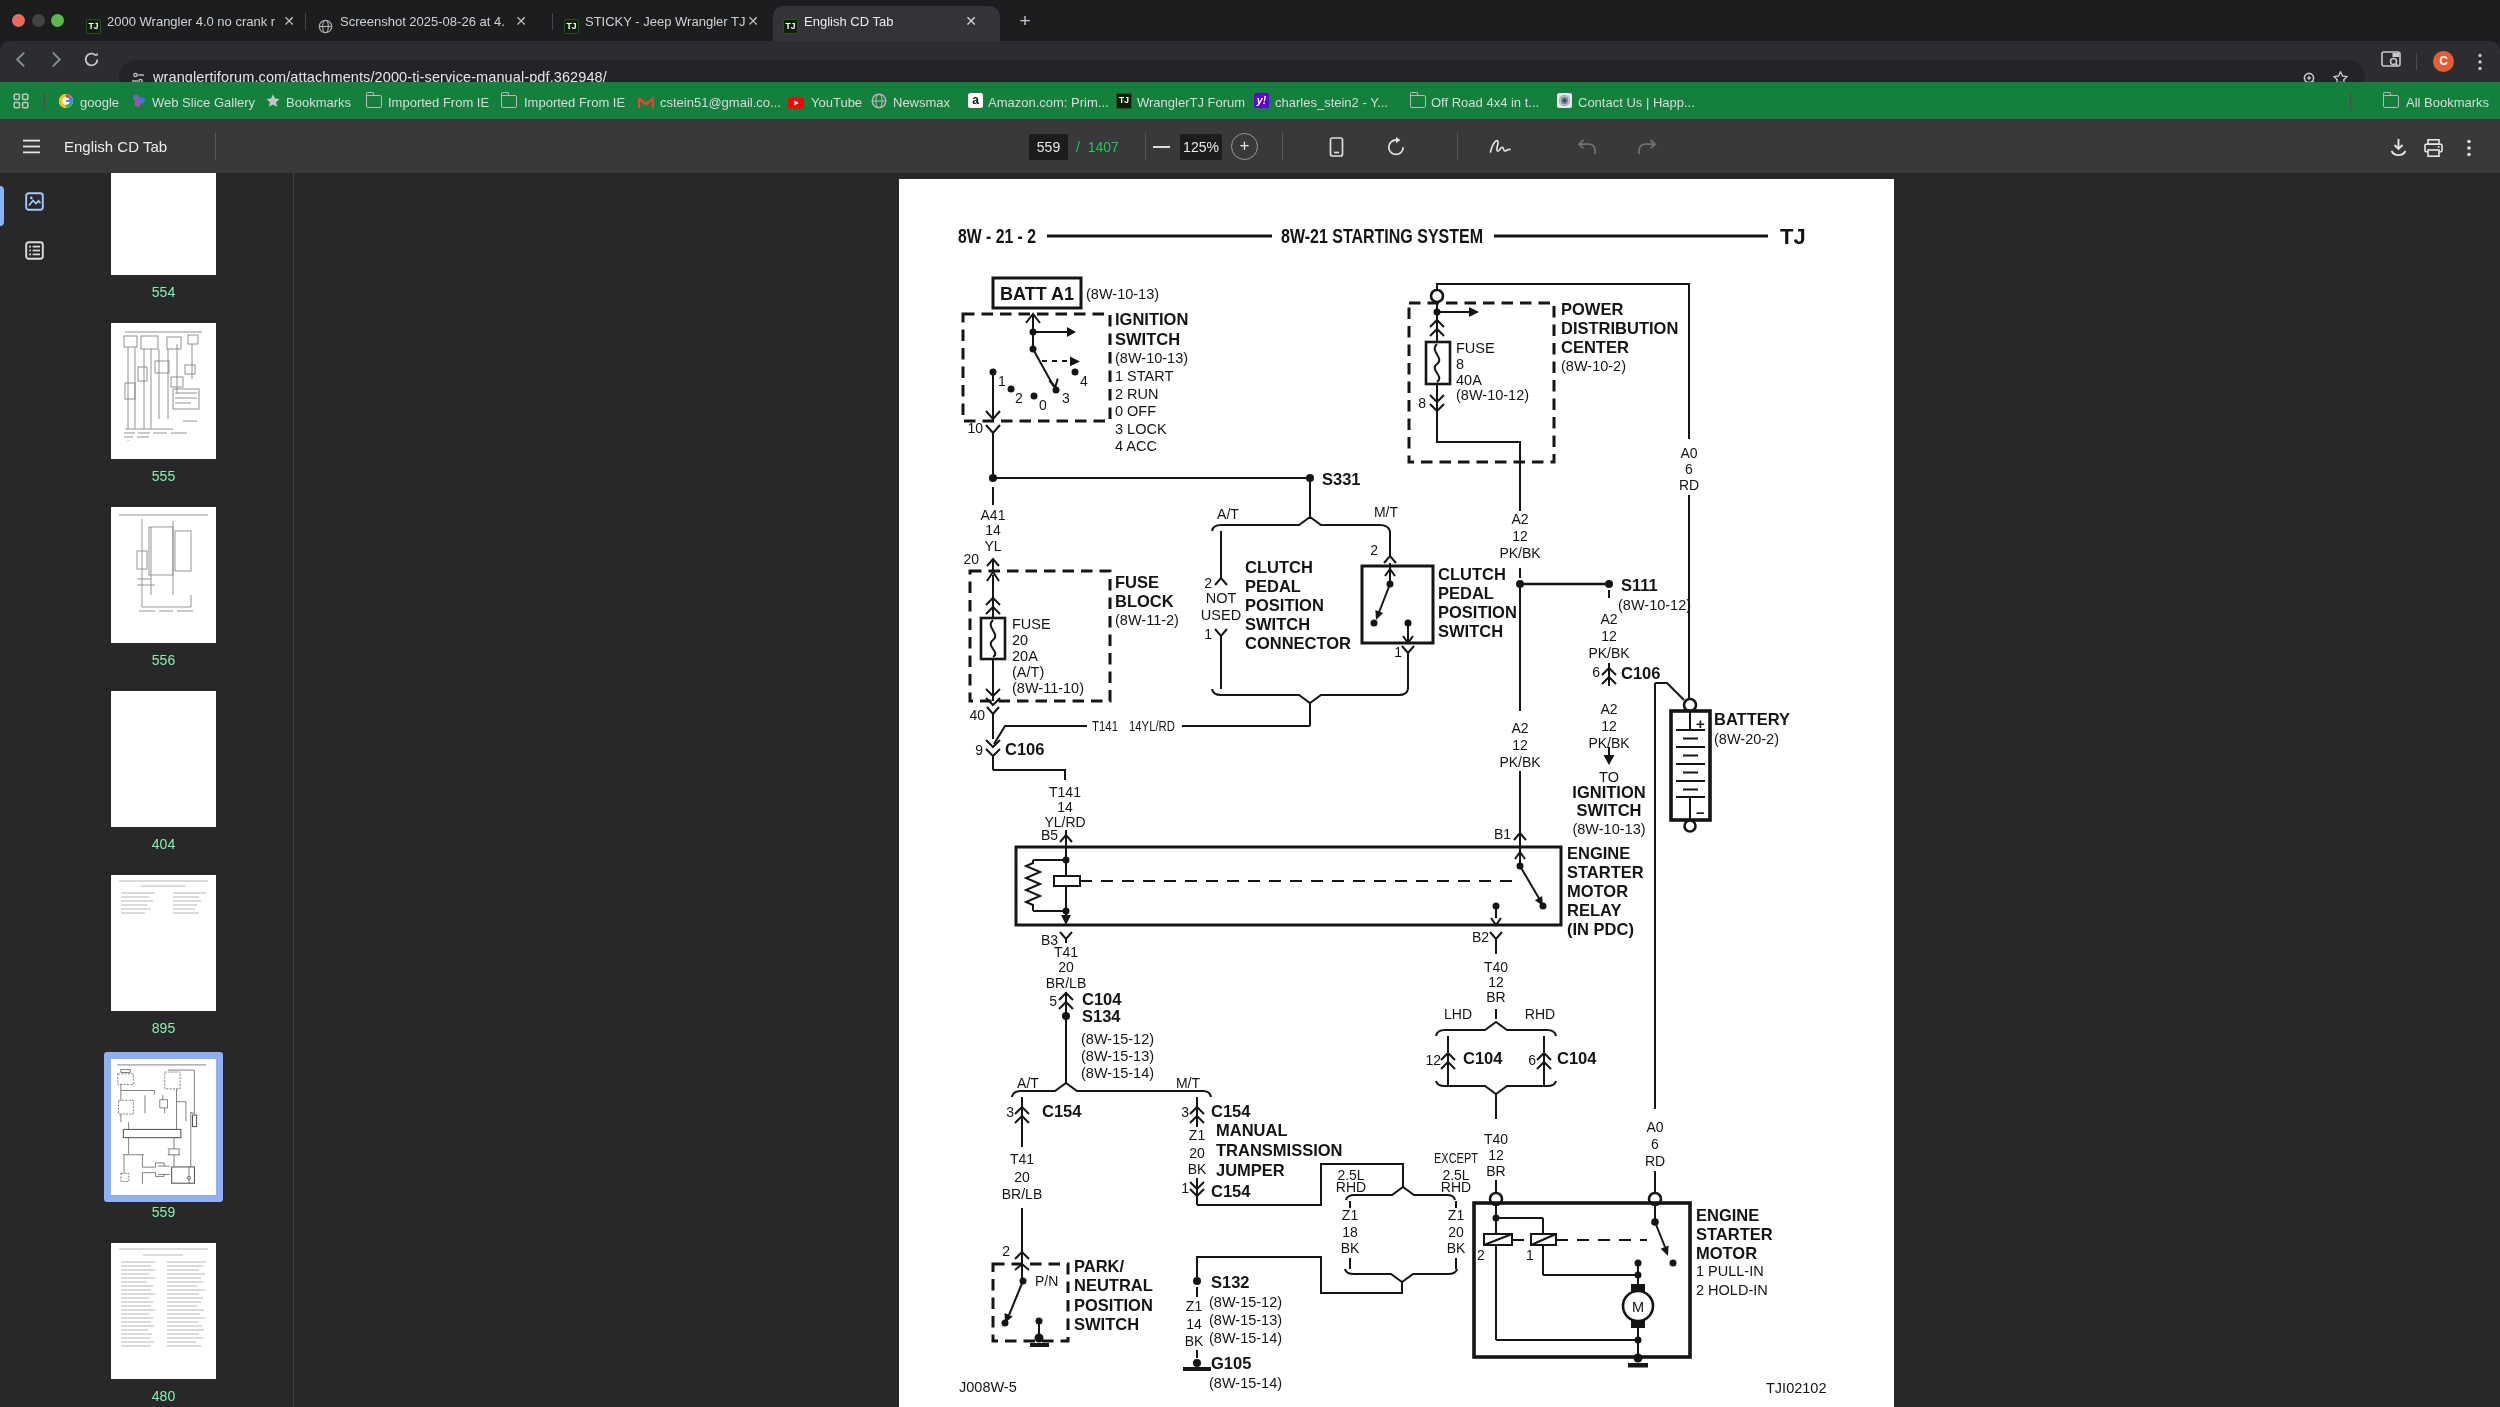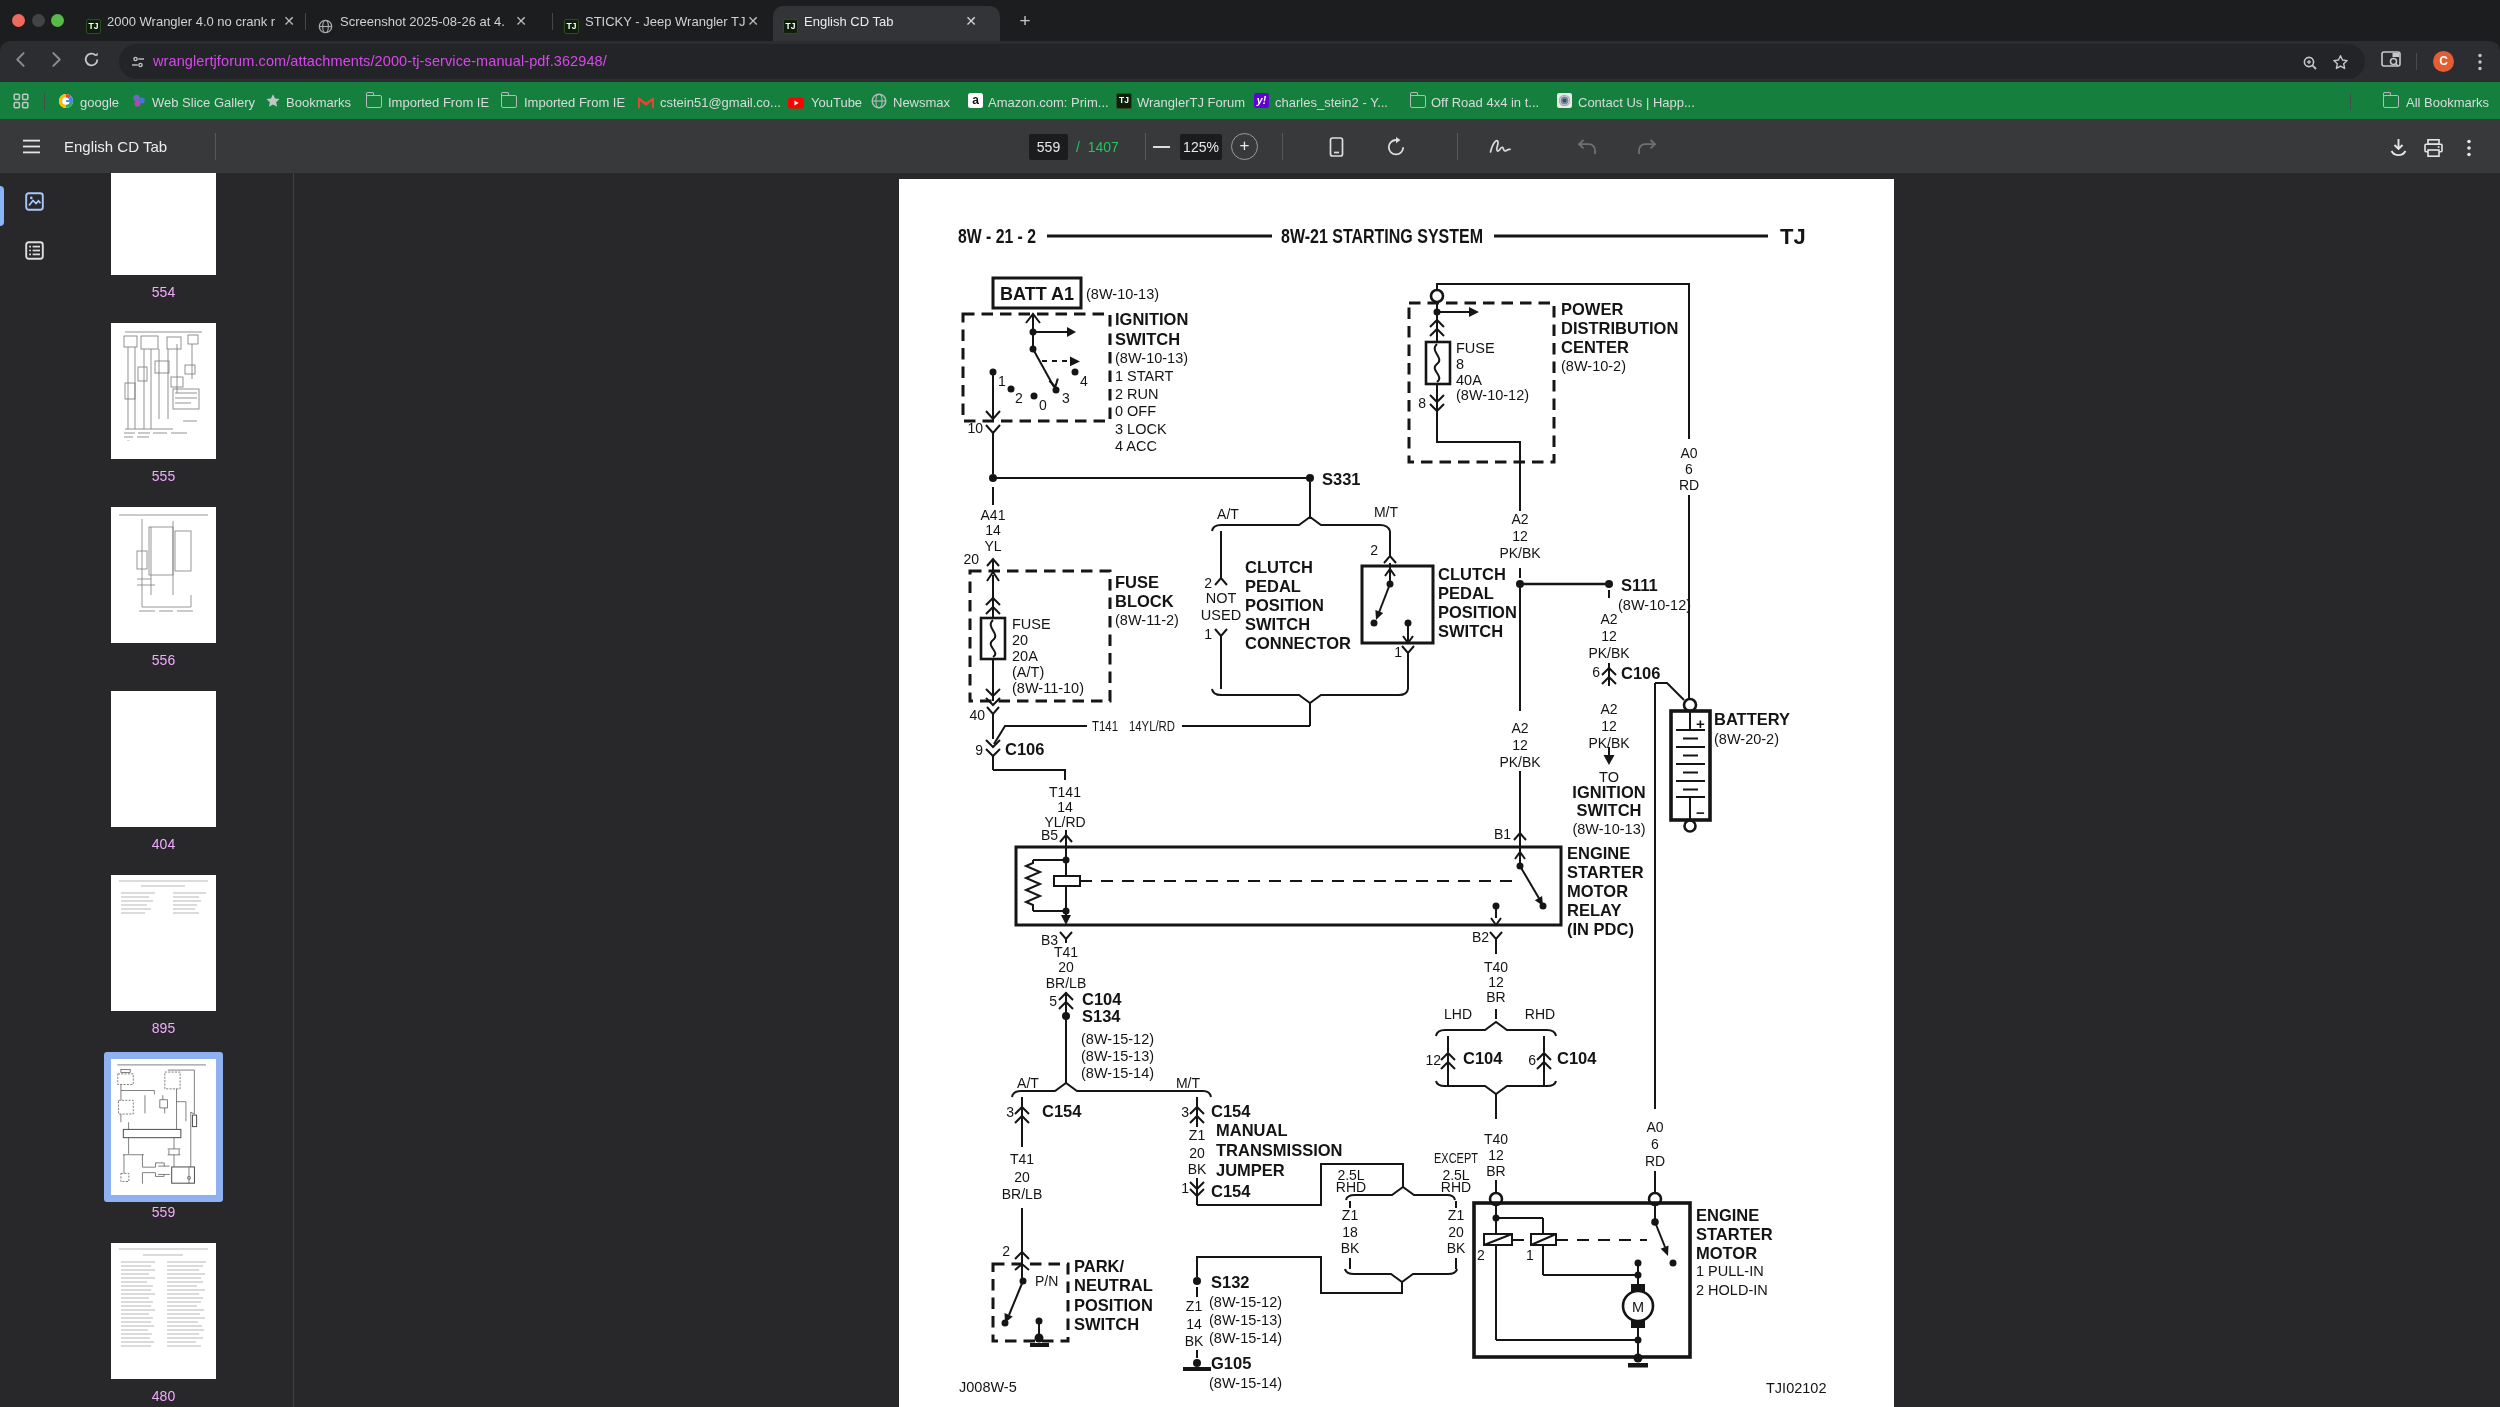--- a/index.html
+++ b/index.html
@@ -10,38 +10,38 @@
 #tabbar{position:absolute;left:0;top:0;width:2500px;height:41px;background:#1c1d1f}
 .light{position:absolute;top:13.5px;width:13px;height:13px;border-radius:50%}
 .tab{position:absolute;top:6px;height:35px;color:#cfd1d3;font-size:13px}
 .tabtitle{position:absolute;top:8px;white-space:nowrap;overflow:hidden}
 .tx{position:absolute;top:9px;width:12px;height:12px;color:#b9bbbd;font-size:14px;line-height:12px;text-align:center}
 .tsep{position:absolute;top:13px;width:1px;height:17px;background:#45464a}
 .fav{position:absolute;top:13px;width:15px;height:15px}
 .tjfav{background:#0d1f0a;border:1px solid #2c4d24;color:#fff;font-weight:700;font-size:8.5px;text-align:center;line-height:13px;border-radius:2px}
 
 #urlrow{position:absolute;left:0;top:41px;width:2500px;height:41px;background:#2c2d30;border-radius:10px 10px 0 0}
-#urlpill{position:absolute;left:119px;top:3px;width:2246px;height:35px;background:#232427;border-radius:18px;color:#d946ef}
+#urlpill{position:absolute;left:119px;top:19px;width:2246px;height:35px;background:#232427;border-radius:18px;color:#e5e5e5}
 .uicon{position:absolute;top:10px}
 
 #bookrow{position:absolute;left:0;top:82px;width:2500px;height:38px;background:#15803d;color:#d9dadc;font-size:13px}
 .bi{position:absolute;top:11px;width:16px;height:16px}
 .bt{position:absolute;top:13px;white-space:nowrap}
 .folder{position:absolute;top:13px;width:16px;height:13px;border:1.6px solid #b7b9bb;border-radius:2px}
 .folder:before{content:"";position:absolute;left:-1px;top:-4px;width:6px;height:3px;border:1.6px solid #b7b9bb;border-bottom:none;border-radius:2px 2px 0 0}
 
 #pdfbar{position:absolute;left:0;top:119px;width:2500px;height:54px;background:#38393b;color:#e8e9ea}
 .pSep{position:absolute;top:14px;width:1px;height:27px;background:#58595b}
 .numbox{position:absolute;top:15px;height:26px;background:#1b1c1d;border-radius:2px;color:#e8e9ea;font-size:14px;text-align:center;line-height:26px}
 
 #viewer{position:absolute;left:0;top:173px;width:2500px;height:1234px;background:#28282a}
 #sidebar{position:absolute;left:0;top:0;width:293px;height:1234px;background:#28282a;overflow:hidden}
 #sdiv{position:absolute;left:293px;top:0;width:1px;height:1234px;background:#3e3f41}
 .thumb{position:absolute;left:111px;width:105px;height:136px;background:#fff}
-.tlabel{position:absolute;left:111px;width:105px;text-align:center;color:#f0abfc;font-size:14px}
+.tlabel{position:absolute;left:111px;width:105px;text-align:center;color:#86efac;font-size:14px}
 #page{position:absolute;left:899px;top:6px;width:995px;height:1228px;background:#fff}
 </style>
 </head>
 <body>
 
 <div id="tabbar">
   <div class="light" style="left:12px;background:#ed6a5f"></div>
   <div class="light" style="left:31.5px;background:#434345"></div>
   <div class="light" style="left:51px;background:#57bb4a"></div>
 

